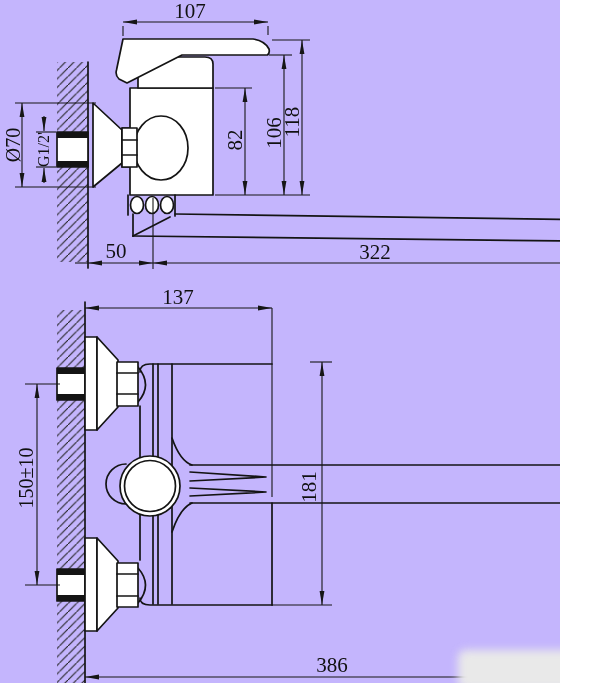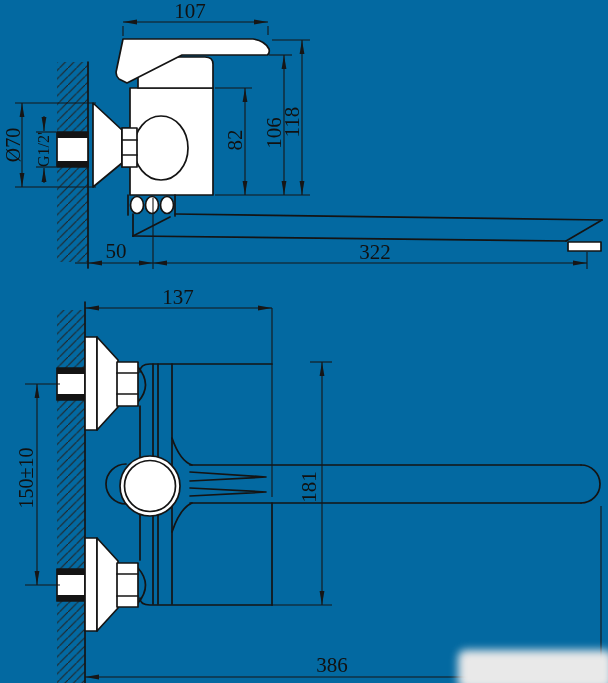--- a/index.html
+++ b/index.html
@@ -1,16 +1,16 @@
 <!DOCTYPE html>
 <html><head>
 <meta charset="utf-8">
 <style>
   html,body{margin:0;padding:0;background:#ffffff;}
-  .stage{width:608px;height:683px;position:relative;background:#0369a1;overflow:hidden;}
+  .stage{width:560px;height:683px;position:relative;background:#c4b5fd;overflow:hidden;}
   svg{display:block;}
   .g{stroke:#141414;stroke-width:1.7;fill:none;stroke-linejoin:round;stroke-linecap:round;}
   .gf{stroke:#141414;stroke-width:1.7;fill:#ffffff;stroke-linejoin:round;}
   .gb{fill:#141414;stroke:none;}
   .d{stroke:#161616;stroke-width:1.1;fill:none;stroke-linecap:butt;}
   .t{font-family:"Liberation Serif","DejaVu Serif",serif;font-size:21px;fill:#111;}
   .t2{font-family:"Liberation Serif","DejaVu Serif",serif;font-size:20px;fill:#111;}
   .t3{font-family:"Liberation Serif","DejaVu Serif",serif;font-size:16px;fill:#111;}
   .wm{fill:#e9e9e9;filter:blur(4px);}
 </style>

